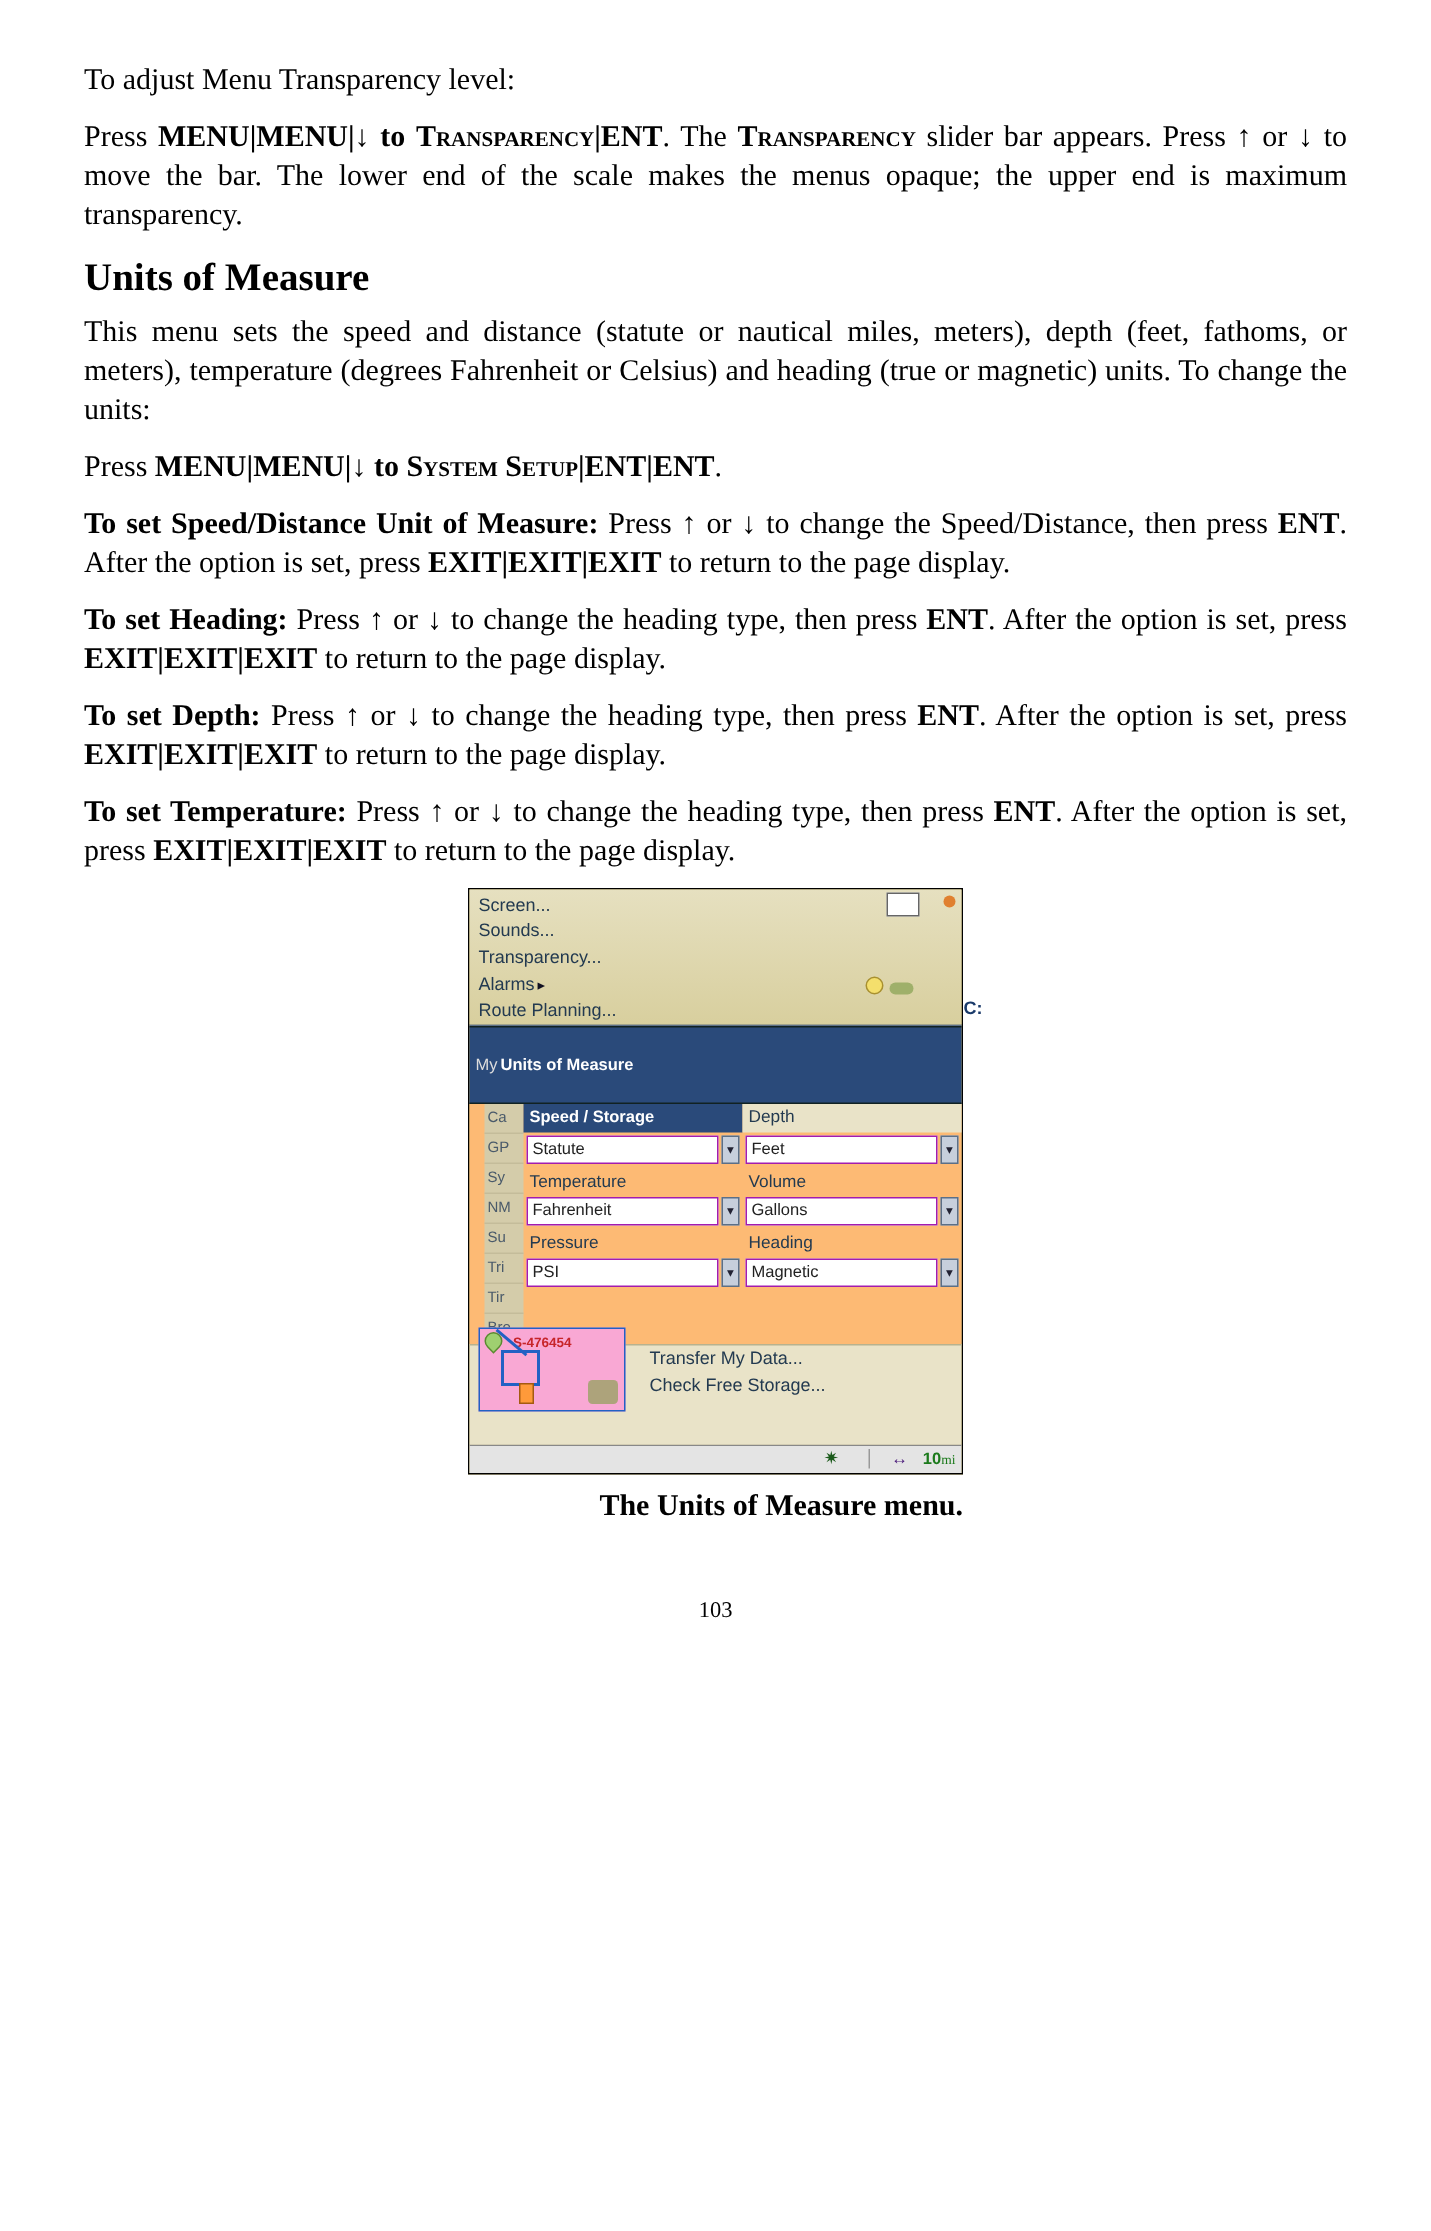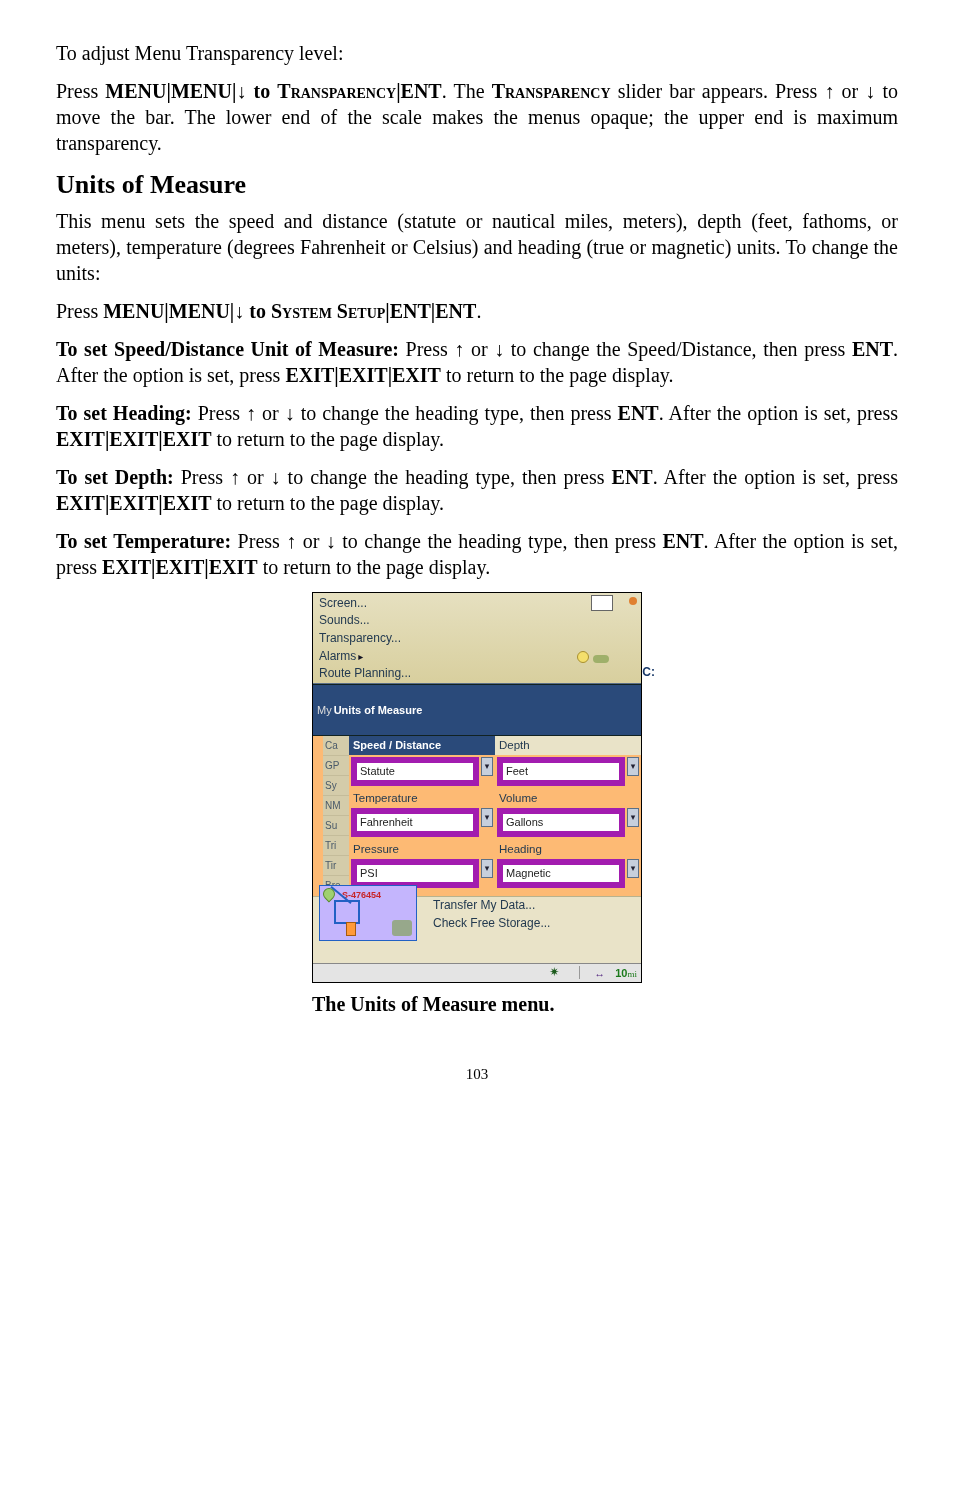--- a/index.html
+++ b/index.html
@@ -93,21 +93,21 @@
     background: #2a4a7a; color:#fff; font-weight:bold;
     padding: 2px 4px; font-size:11px;
   }
   .hdr-right {
     grid-column: 4 / 6;
     background: #e9e3c8; color:#233a50;
     padding: 2px 4px; font-size:11.5px;
   }
   .field {
     background: #fff;
-    border: 6px solid #a21caf;
+    border: 1px solid #a21caf;
     margin: 2px 2px 3px 2px;
     padding: 1px 3px;
     height: 15px;
     font-size: 11px;
     color: #222;
   }
   .dd {
     background: #c7cfdc;
     border: 1px solid #5b6f87;
     text-align: center;
@@ -126,21 +126,21 @@
   .lower-menu {
     background: #e9e3c8;
     border-top: 1px solid #b8b28e;
     font-size: 12px;
   }
   .lower-menu .row { padding: 1px 4px 1px 120px; }
   .thumb {
     position: absolute;
     left: 6px; bottom: 22px;
     width: 96px; height: 54px;
-    background: #c4b5fd;
+    background: #f9a8d4;
     border: 1px solid #2261c4;
   }
   .thumb .red {
     position:absolute; left:22px; top:4px;
     font-size:9px; color:#c7252a; font-weight:bold;
   }
   .thumb .box {
     position:absolute; left:14px; top:14px; width:22px; height:20px;
     border:2px solid #2261c4;
   }
@@ -166,21 +166,21 @@
     font-size:11px; color:#1b5a1b; padding:1px 4px; gap:10px;
   }
   .statusbar .d{ color:#4a1a7a; }
   .statusbar .g{ color:#1b7a1b; font-weight:bold;}
   .statusbar .sep{
     width:1px;height:13px;background:#999;margin:0 4px;
   }
   .statusbar .icons span{ margin-right:6px; font-size:12px;}
 
   .caption {
-    text-align: left;
+    text-align: right;
     font-weight: bold;
     margin: 8px 0 0 0;
   }
   .page-num {
     text-align: center;
     margin-top: 48px;
     font-size: 15px;
   }
 </style>
 </head>
@@ -239,21 +239,21 @@
         <div>Ca</div>
         <div>GP</div>
         <div>Sy</div>
         <div>NM</div>
         <div>Su</div>
         <div>Tri</div>
         <div>Tir</div>
         <div>Bre</div>
       </div>
 
-      <div class="hdr-left">Speed / Distance</div>
+      <div class="hdr-left">Speed / Storage</div>
       <div class="hdr-right">Depth</div>
 
       <div class="field" style="grid-column:2">Statute</div>
       <div class="dd" style="grid-column:3">▾</div>
       <div class="field" style="grid-column:4">Feet</div>
       <div class="dd" style="grid-column:5">▾</div>
 
       <div class="lbl" style="grid-column:2/4">Temperature</div>
       <div class="lbl" style="grid-column:4/6">Volume</div>
 

